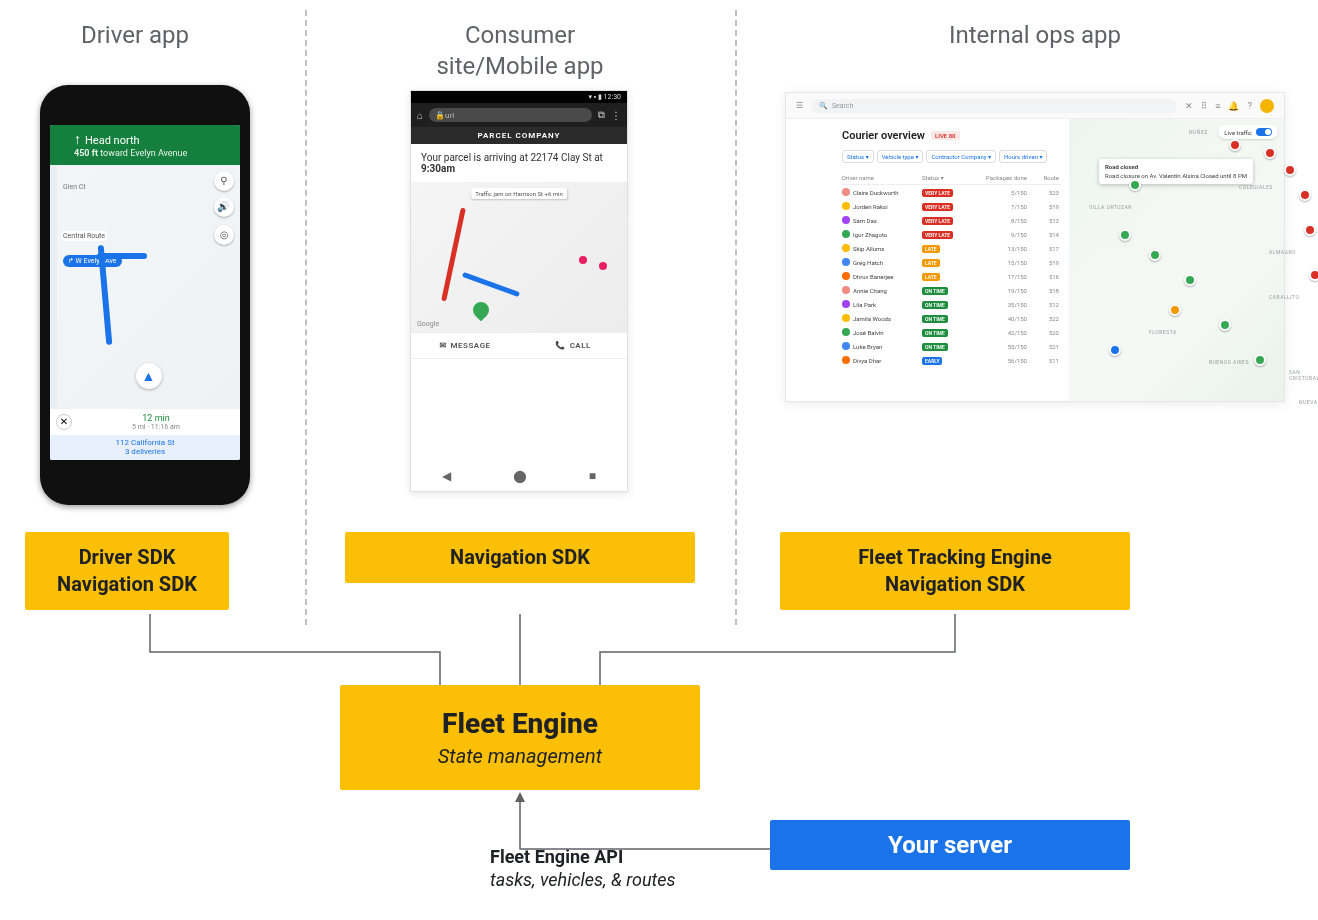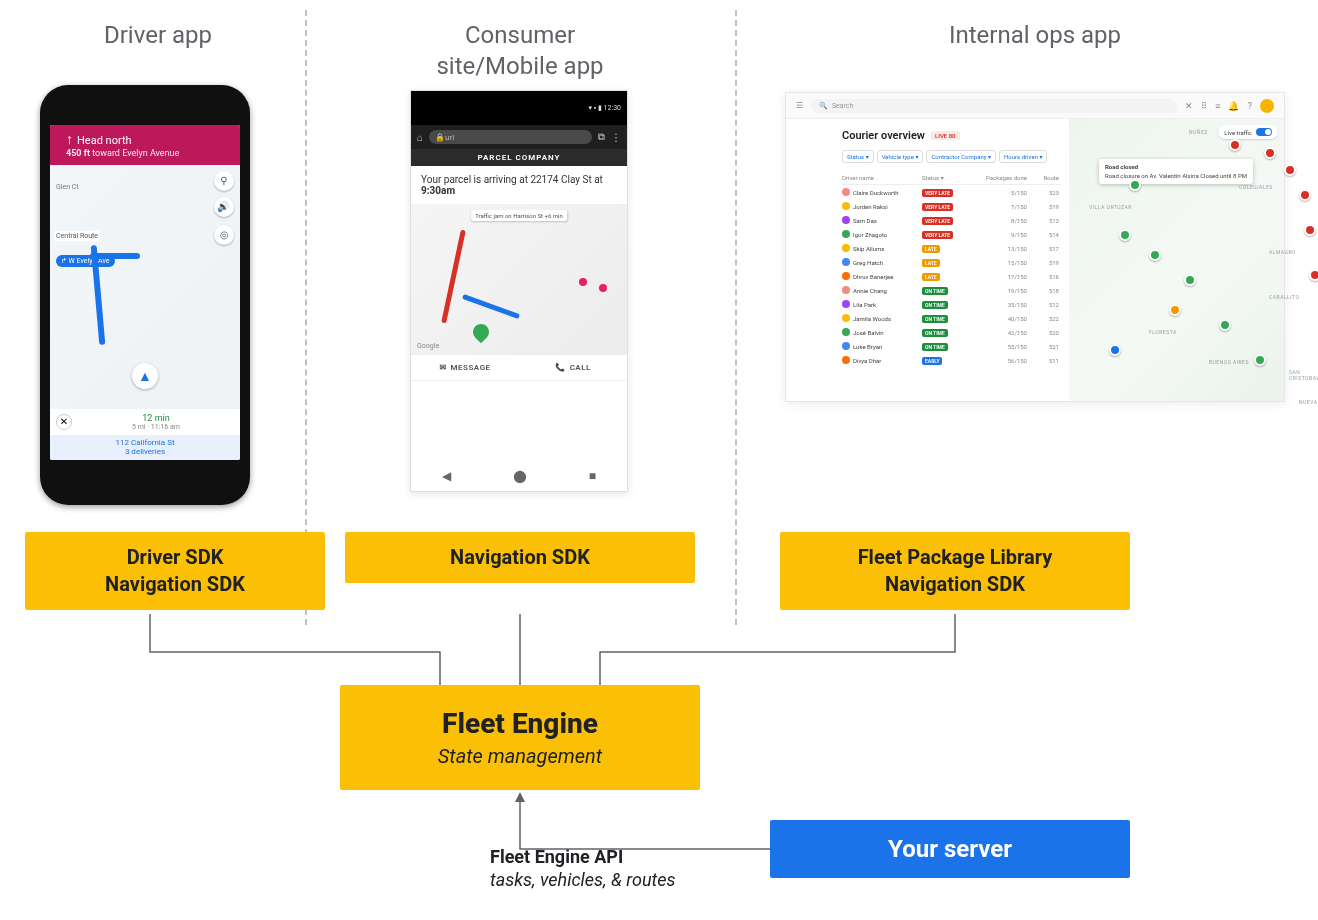--- a/index.html
+++ b/index.html
@@ -12,42 +12,42 @@
     overflow: hidden;
   }
   .col-title {
     position: absolute;
     top: 20px;
     font-size: 24px;
     color: #5f6368;
     text-align: center;
     line-height: 1.3;
   }
-  .col-title-1 { left: 38px; width: 240px; }
+  .col-title-1 { left: 15px; width: 240px; }
   .col-title-2 { left: 410px; width: 220px; }
   .col-title-3 { left: 790px; width: 490px; }
 
   
   .vsep { position: absolute; top: 10px; border-left: 2px dashed #c0c0c0; height: 615px; }
   .vsep-1 { left: 305px; }
   .vsep-2 { left: 735px; }
 
   
   .sdk-box {
     position: absolute;
     background: #fbc006;
     color: #202124;
     text-align: center;
     font-weight: 700;
     font-size: 20px;
     line-height: 1.35;
     padding: 12px 10px;
     border-radius: 2px;
   }
-  .sdk1 { left: 25px;  top: 532px; width: 300px; }
+  .sdk1 { left: 25px;  top: 532px; width: 204px; }
   .sdk2 { left: 345px; top: 532px; width: 350px; }
   .sdk3 { left: 780px; top: 532px; width: 350px; }
 
   
   .fleet-box {
     position: absolute;
     left: 340px; top: 685px;
     width: 360px; height: 105px;
     background: #fbc006;
     color: #202124;
@@ -57,21 +57,21 @@
     justify-content: center;
     border-radius: 2px;
   }
   .fleet-box .t1 { font-size: 28px; font-weight: 800; }
   .fleet-box .t2 { font-size: 20px; font-style: italic; margin-top: 4px; }
 
   
   .server-box {
     position: absolute;
     left: 770px; top: 820px;
-    width: 360px; height: 58px;
+    width: 360px; height: 50px;
     background: #1a73e8;
     color: #fff;
     font-size: 24px;
     font-weight: 700;
     display: flex;
     align-items: center;
     justify-content: center;
     border-radius: 2px;
   }
 
@@ -97,32 +97,33 @@
   .phone-screen {
     width: 100%; height: 100%;
     background: #e9eef2;
     border-radius: 2px;
     position: relative;
     overflow: hidden;
     display: flex;
     flex-direction: column;
   }
   .nav-banner {
-    background: #be185d;
+    background: #15803d;
     color: #fff;
-    padding: 6px 16px;
+    padding: 6px 24px;
     font-size: 11px;
     line-height: 1.2;
   }
   .nav-banner .dist { font-size: 9px; opacity: .9; }
   .nav-banner .arrow { display:inline-block; margin-right:4px; font-size:14px; }
   .map-area {
     flex: 1;
     position: relative;
     background: linear-gradient(135deg,#f3f6f9 0%,#eef2f5 100%);
+    margin-left: 7px;
   }
   .map-area .street1 { position:absolute; top:18px; left:6px; font-size:7px; color:#777; }
   .map-area .street2 { position:absolute; top:66px; left:4px; font-size:7px; color:#555; background:#fff; padding:1px 2px; border-radius:2px; }
   .map-area .chip { position:absolute; top:90px; left:6px; background:#1a73e8; color:#fff; font-size:7px; padding:2px 5px; border-radius:8px; }
   .map-area .float-btn { position:absolute; right:6px; width:20px; height:20px; background:#fff; border-radius:50%; box-shadow:0 1px 2px rgba(0,0,0,.3); font-size:10px; display:flex;align-items:center;justify-content:center; color:#555;}
   .map-area .fb1{top:6px;} .map-area .fb2{top:32px;} .map-area .fb3{top:60px;}
   .map-area .route {
     position:absolute; left:45px; top:80px; width:6px; height:100px;
     background:#1a73e8; border-radius:3px;
     transform: rotate(-5deg);
@@ -152,21 +153,21 @@
   .consumer {
     position:absolute;
     left:410px; top:90px;
     width:218px; height:402px;
     background:#fff;
     border:1px solid #e0e0e0;
     box-shadow:0 2px 8px rgba(0,0,0,.1);
     display:flex; flex-direction:column;
     font-size:9px;
   }
-  .c-status { background:#000; color:#ddd; font-size:7px; text-align:right; padding:13px 6px;}
+  .c-status { background:#000; color:#ddd; font-size:7px; text-align:right; padding:2px 6px;}
   .c-url { background:#1f1f1f; padding:5px 6px; display:flex; align-items:center; gap:6px;}
   .c-url .pill{flex:1;background:#4a4a4a;border-radius:10px;height:14px;display:flex;align-items:center;padding:0 6px;color:#bbb;font-size:8px;}
   .c-url .ico{color:#ccc;font-size:10px;}
   .c-brand { background:#2b2b2b; color:#fff; text-align:center; font-size:8px; letter-spacing:1px; padding:4px 0; font-weight:600;}
   .c-msg { padding:8px 10px; font-size:10px; color:#333; }
   .c-msg b{font-weight:700;}
   .c-map {
     height:150px; position:relative;
     background:linear-gradient(135deg,#f5f5f5,#ececec);
   }
@@ -496,21 +497,21 @@
 </div>
 
 <div class="sdk-box sdk1">
   <div>Driver SDK</div>
   <div>Navigation SDK</div>
 </div>
 <div class="sdk-box sdk2">
   <div>Navigation SDK</div>
 </div>
 <div class="sdk-box sdk3">
-  <div>Fleet Package Library</div>
+  <div>Fleet Tracking Engine</div>
   <div>Navigation SDK</div>
 </div>
 
 <div class="fleet-box">
   <div class="t1">Fleet Engine</div>
   <div class="t2">State management</div>
 </div>
 
 <div class="server-box">
   <span>Your server</span>

